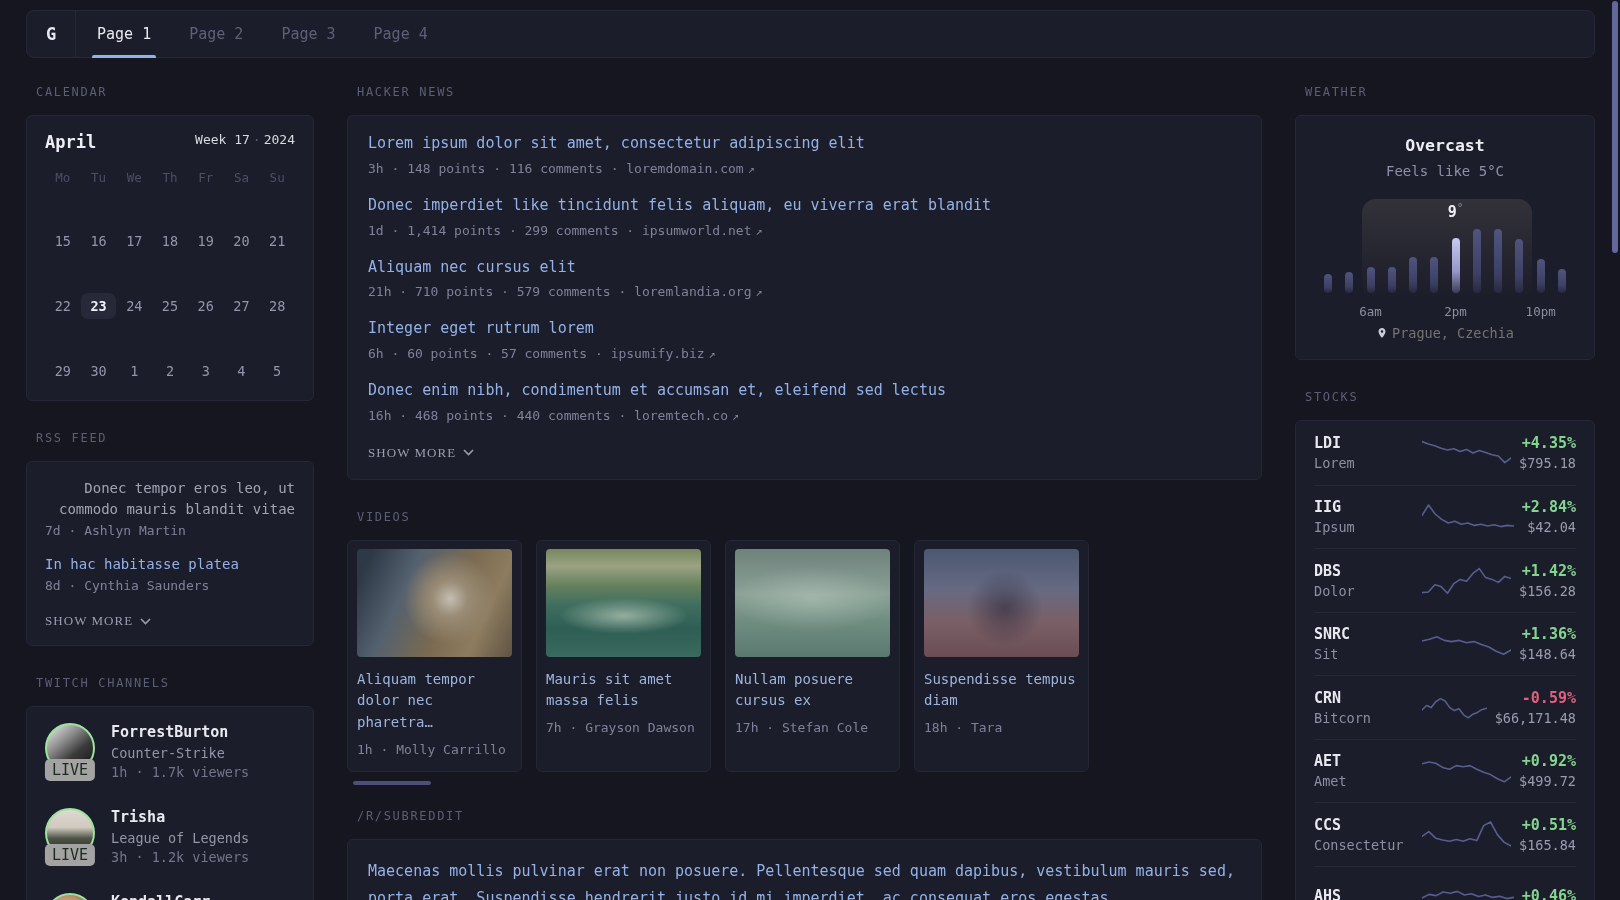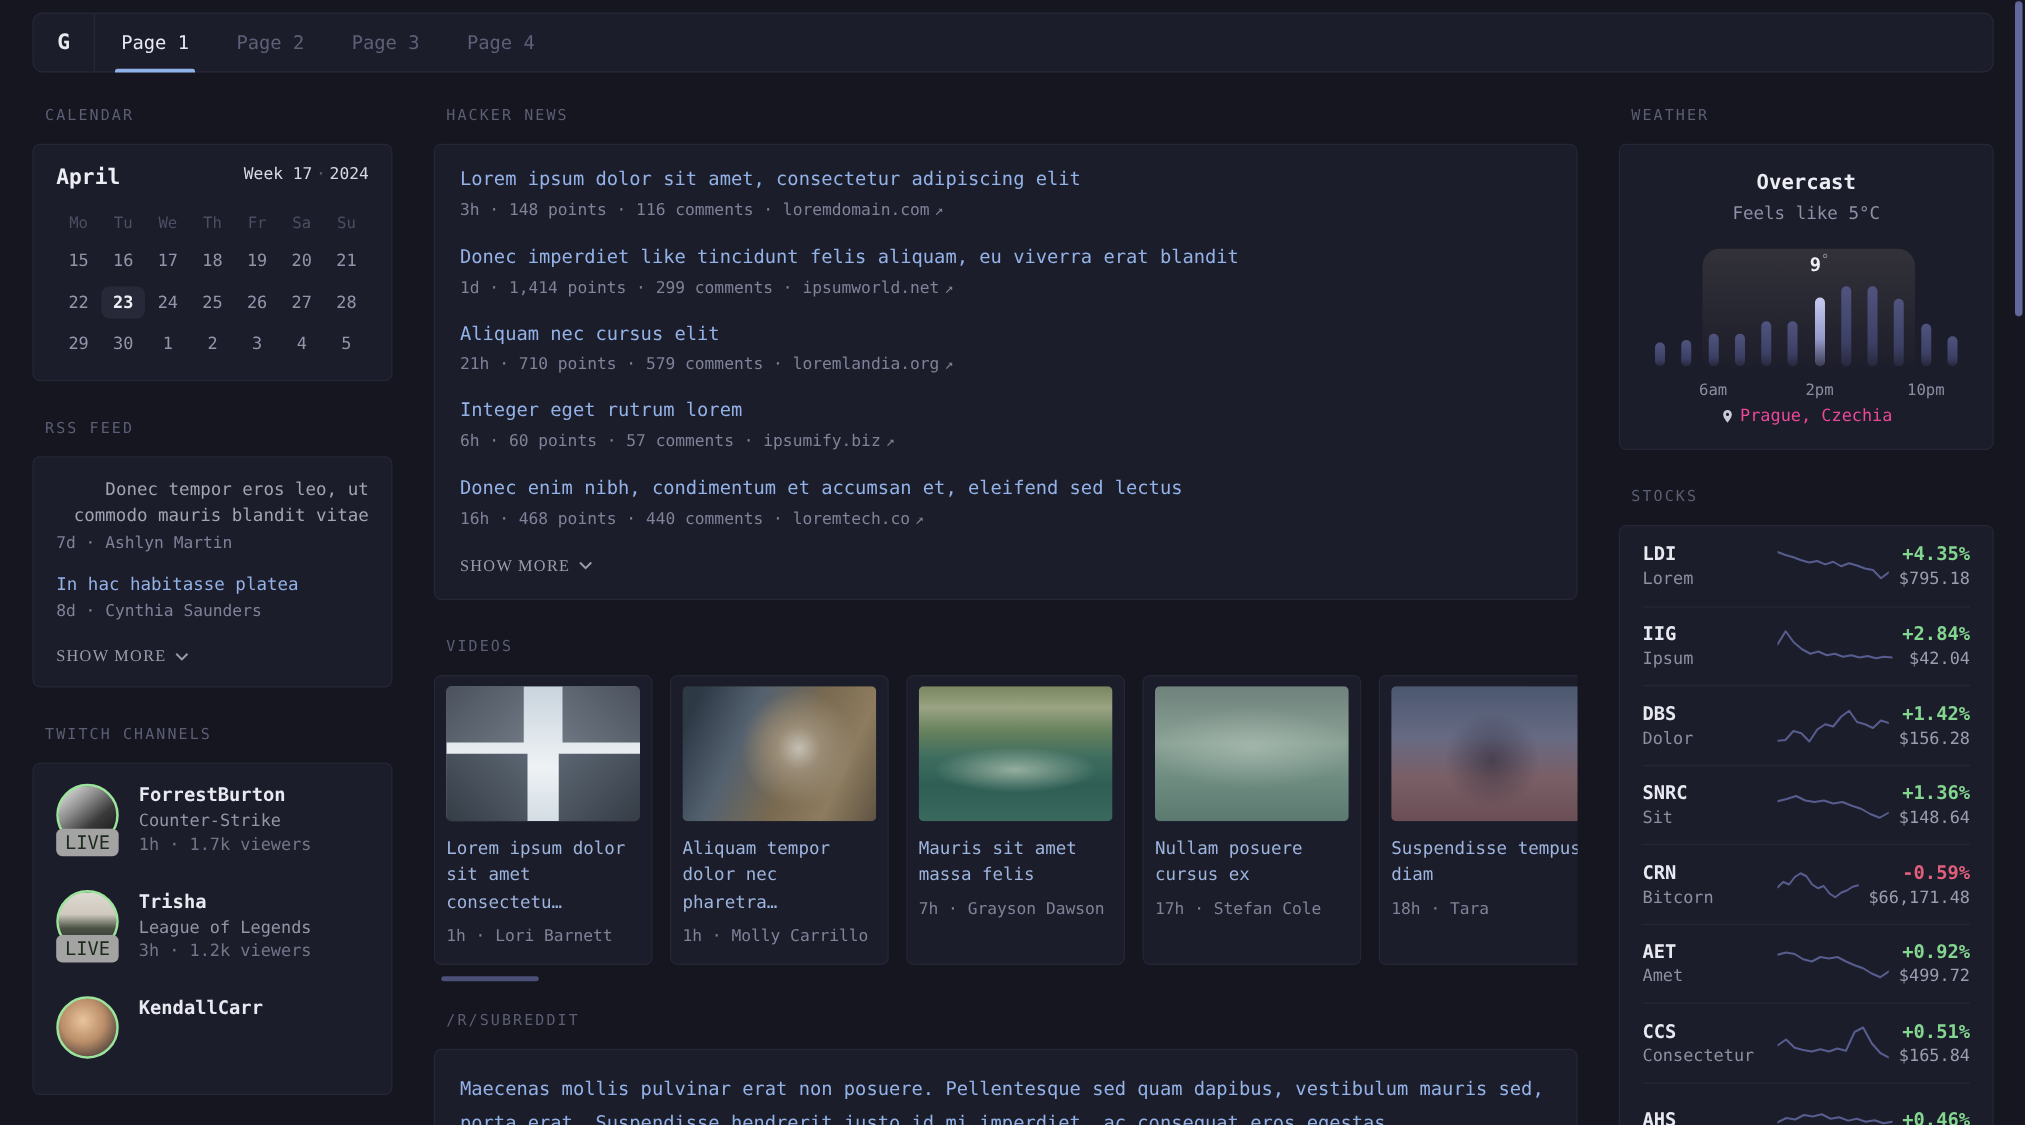--- a/index.html
+++ b/index.html
@@ -50,21 +50,21 @@
     padding:16px 18px;
   }
 
   
   .cal-head { display:flex; justify-content:space-between; align-items:flex-start; margin-bottom:15px; }
   .cal-month { color:#eceef4; font-size:17px; font-weight:bold; }
   .cal-week  { font-size:13px; color:#d8dae2; }
   .cal-week .dim { color:#5c5e75; padding:0 3px; }
   .cal-grid  { display:grid; grid-template-columns:repeat(7,1fr); row-gap:7px; text-align:center; }
   .cal-wd    { color:#4c4e64; font-size:12.5px; padding:3px 0; }
-  .cal-day   { color:#9395aa; font-size:13.5px; padding:5px 0; border-radius:7px; }
+  .cal-day   { color:#9395aa; font-size:13.5px; padding:5px 0; border-radius:7px;margin-top:32px; }
   .cal-day.selected { background:#272838; color:#f0f1f6; font-weight:bold; }
 
   
   .link  { color:#93b2e8; text-decoration:none; cursor:pointer; }
   .meta  { color:#7f8298; font-size:13px; }
   .ext-arrow { font-size:12px; color:#7f8298; padding-left:4px; }
   .show-more {
     display:inline-flex; align-items:center; gap:7px; color:#9b9dae; font-size:13px;
     letter-spacing:.08em; margin-top:16px; cursor:pointer; background:none; border:none;
     font-family:Liberation Serif, serif;
@@ -172,21 +172,21 @@
     display:none; position:absolute; bottom:72px; left:50%; transform:translateX(-50%);
     color:#f0f1f7; font-size:15px; font-weight:bold; white-space:nowrap;
   }
   .temp-label.show { display:block; }
   .temp-label .deg { color:#8d90a6; font-size:11px; vertical-align:super; font-weight:normal; }
   .hour-label {
     position:absolute; bottom:-26px; left:50%; transform:translateX(-50%);
     color:#8b8da1; font-size:12.5px; white-space:nowrap;
   }
   .w-loc { display:flex; align-items:center; justify-content:center; gap:4px;
-    color:#ec4899; font-size:13.5px; margin-top:2px; }
+    color:#737373; font-size:13.5px; margin-top:2px; }
 
   
   .stocks-card { padding:0 18px; }
   .stock-row { display:flex; align-items:center; height:63.5px; cursor:pointer; }
   .stock-row + .stock-row { border-top:1px solid rgba(255,255,255,.05); }
   .st-left { width:100px; flex:none; }
   .st-ticker { color:#e8e9f0; font-size:15px; font-weight:bold; }
   .st-name { color:#8d8fa2; font-size:13.5px; margin-top:3px; }
   .spark { flex:1; height:32px; max-width:95px; margin:0 8px; }
   .spark polyline {
@@ -410,25 +410,20 @@
                 <polyline points="1,1 5.5,5.5 10,1"></polyline>
               </svg>
           </button>
         </div>
       </div>
 
       <div class="widget" style="margin-bottom:24px;">
         <h2 class="wlabel">VIDEOS</h2>
         <div class="videos-strip">
 
-            <div class="vcard">
-              <div class="vthumb thumb-pillars"></div>
-              <a class="vtitle">Lorem ipsum dolor sit amet consectetu…</a>
-              <div class="meta vmeta">1h · Lori Barnett</div>
-            </div>
 
             <div class="vcard">
               <div class="vthumb thumb-camera"></div>
               <a class="vtitle">Aliquam tempor dolor nec pharetra…</a>
               <div class="meta vmeta">1h · Molly Carrillo</div>
             </div>
 
             <div class="vcard">
               <div class="vthumb thumb-sea"></div>
               <a class="vtitle">Mauris sit amet massa felis</a>

